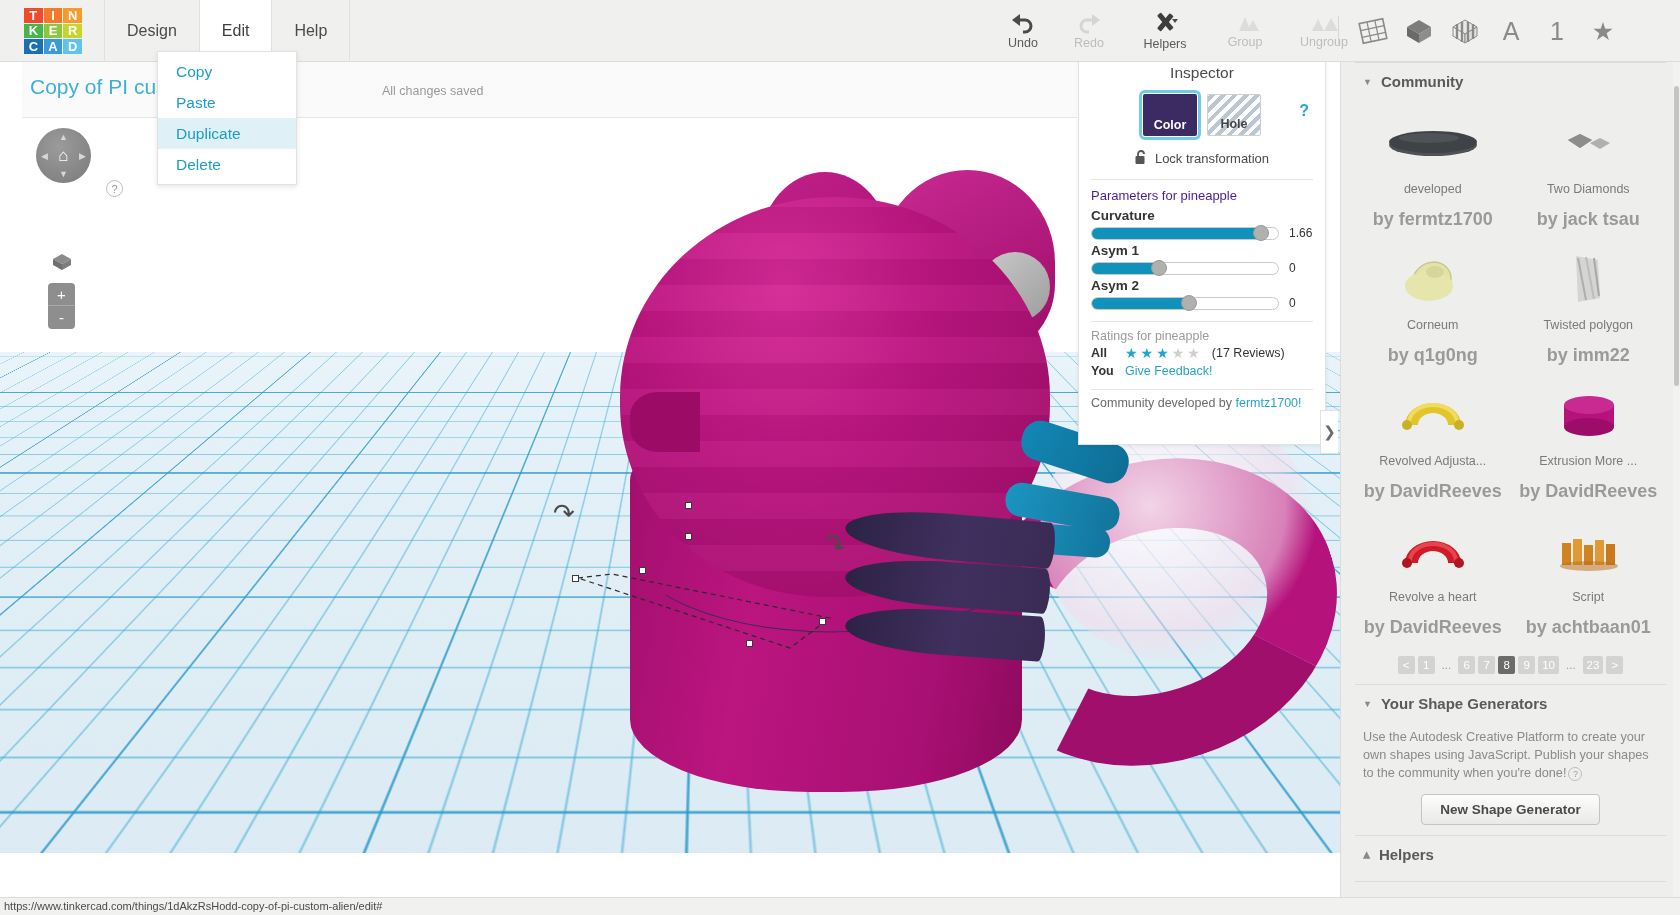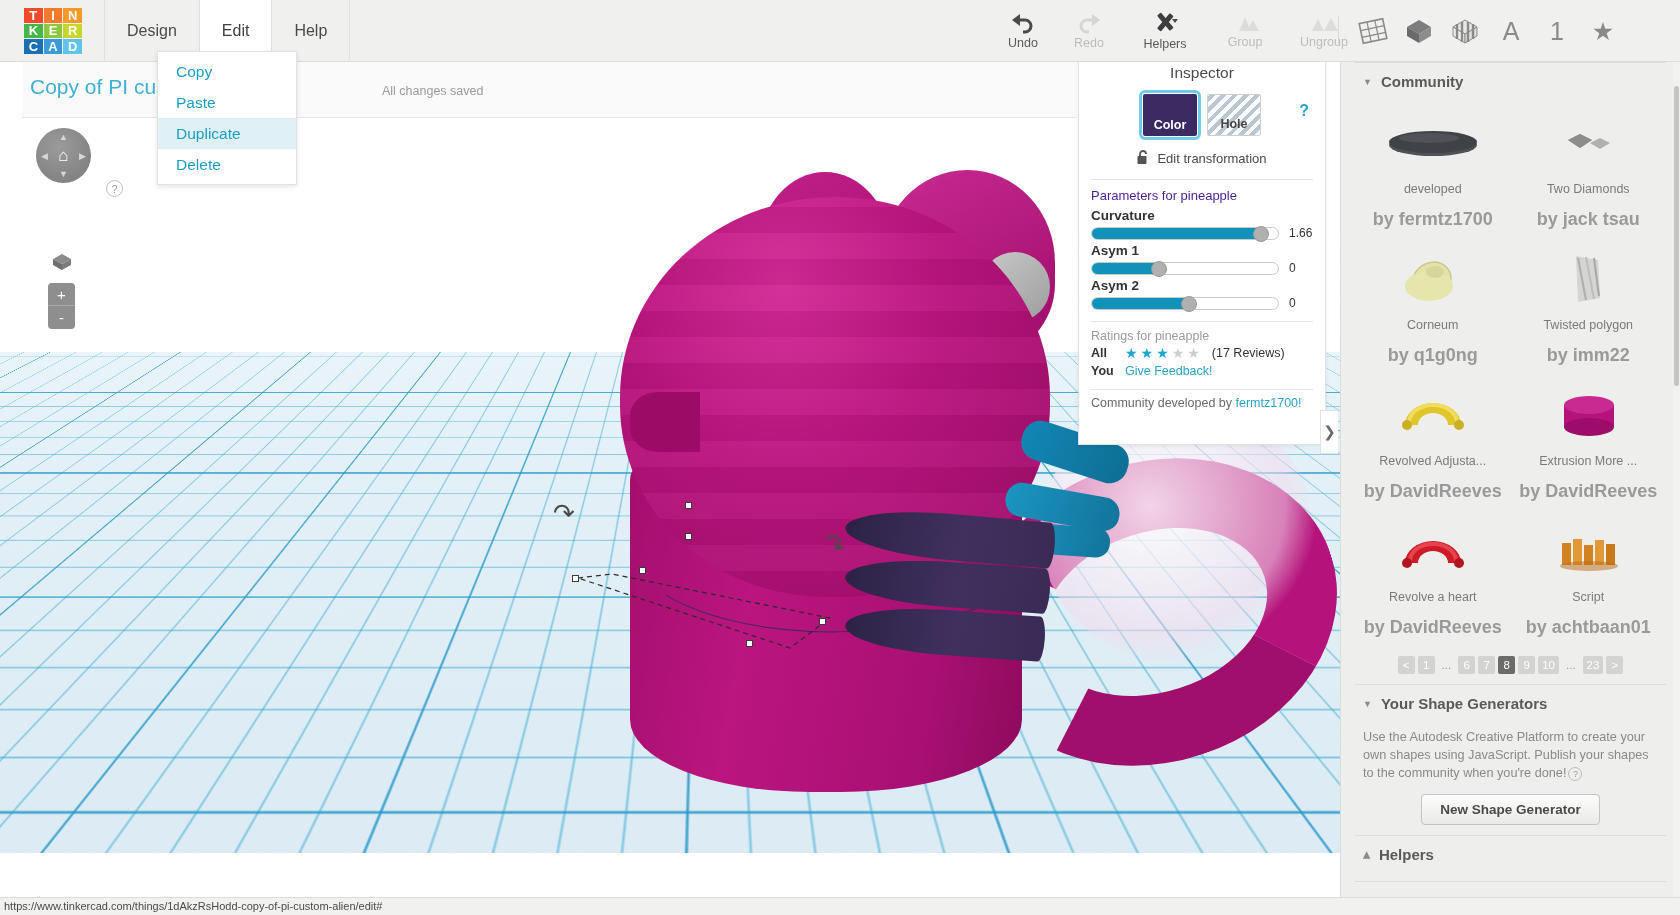--- a/index.html
+++ b/index.html
@@ -242,21 +242,21 @@
   .sw.hole span { color: #444; }
   .help-q { position: absolute; right: 16px; top: 46px; color: #27a3c7; font-size: 16px; font-weight: bold; cursor: pointer; }
   .lockrow {
     display: flex; align-items: center; justify-content: center; gap: 7px;
     margin-top: 13px; font-size: 13px; color: #4a4a4a;
   }
   .hr { height: 1px; background: #e4e4e2; margin: 11px 12px 0; }
   .paramhdr { font-size: 13px; color: #4c1d95; padding: 8px 0 2px 12px; }
   .pgroup { padding: 3px 12px 0; }
   .plabel { font-size: 13.5px; color: #333; font-weight: bold; margin-bottom: 3px; }
-  .prow { display: flex; align-items: flex-end; gap: 10px; }
+  .prow { display: flex; align-items: center; gap: 10px; }
   .slider {
     position: relative; flex: 1; height: 13px; border-radius: 7px;
     background: #ffffff; border: 1px solid #c9c9c7;
   }
   .slider .fill { position: absolute; left: 0; top: 0; bottom: 0; background: #1192bb; border-radius: 7px 0 0 7px; }
   .slider .knob {
     position: absolute; top: 50%; transform: translate(-50%,-50%);
     width: 16px; height: 16px; border-radius: 50%;
     background: #b0b0ae; border: 1px solid #9a9a98; cursor: pointer;
   }
@@ -427,21 +427,21 @@
       </div>
     </div>
 
     <div class="lockrow">
       <span>
         <svg width="13" height="16" viewBox="0 0 13 16">
           <path d="M3 7 V5 a3 3 0 0 1 6 0" fill="none" stroke="#555" stroke-width="1.8"></path>
           <rect x="0.5" y="7" width="9" height="8" rx="1" fill="#555"></rect>
         </svg>
       </span>
-      <span>Edit transformation</span>
+      <span>Lock transformation</span>
     </div>
 
     <div class="hr"></div>
     <div class="paramhdr">Parameters for pineapple</div>
 
     <div class="pgroup">
       <div class="plabel">Curvature</div>
       <div class="prow">
         <div class="slider">
           <div class="fill" style="width:91%"></div>

